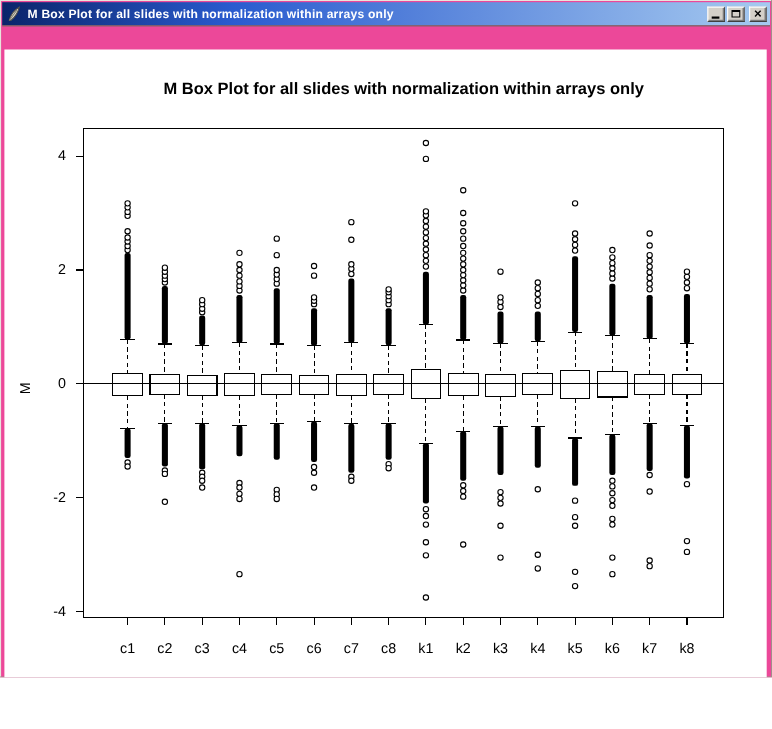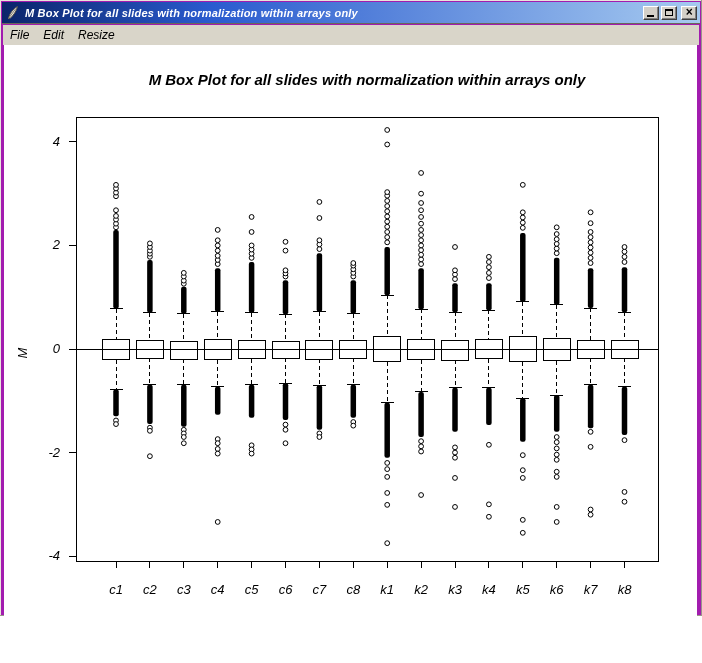--- a/index.html
+++ b/index.html
@@ -1,23 +1,22 @@
 <!DOCTYPE html>
 <html><head>
 <meta charset="utf-8">
 <style>
   html,body{margin:0;padding:0;background:#fff;}
   *{box-sizing:border-box;}
   .window{
     position:relative;width:702px;height:616px;
-    background:#a21caf;
+    background:#ec4899;
     font-family:"Liberation Sans",sans-serif;
     box-shadow:inset -1px -1px 0 #9a968a, inset 1px 1px 0 #e8e4dc;
     overflow:hidden;
-    font-style:italic;
   }
   .titlebar{
     position:absolute;left:2px;top:2px;right:2px;height:22px;
     background:linear-gradient(90deg,#0A246A 0%,#2A5BCF 30%,#A6CAF0 100%);
     display:flex;align-items:center;
     border-bottom:1px solid #6a665a;
   }
   .wicon{width:16px;height:16px;margin:0 4px 0 3px;flex:0 0 auto;}
   .wtitle{
     color:#fff;font-size:11px;font-weight:bold;letter-spacing:0.2px;
@@ -65,25 +64,20 @@
       </div>
       <div class="wbtn">
         <div class="glyph-max"></div>
       </div>
       <div class="wbtn" style="margin-left:4px;">
         <span class="glyph-close">×</span>
       </div>
     </div>
   </div>
 
-  <div class="menubar">
-    <span class="menu-item">File</span>
-    <span class="menu-item">Edit</span>
-    <span class="menu-item">Resize</span>
-  </div>
 
   <div class="canvas">
     <svg id="plot" width="693" height="612" viewBox="0 0 693 612">
         <text x="363" y="40" font-size="15" text-anchor="middle" font-weight="bold">M Box Plot for all slides with normalization within arrays only</text>
         <rect x="72" y="72" width="582" height="444" fill="none" stroke="#000" stroke-width="1" shape-rendering="crispEdges"></rect>
         <g>
           <line x1="65" y1="511.12" x2="72" y2="511.12" stroke="#000" stroke-width="1" shape-rendering="crispEdges"></line>
           <text x="56" y="515.12" font-size="13" text-anchor="end">-4</text>
           <line x1="65" y1="407.56" x2="72" y2="407.56" stroke="#000" stroke-width="1" shape-rendering="crispEdges"></line>
           <text x="56" y="411.56" font-size="13" text-anchor="end">-2</text>

